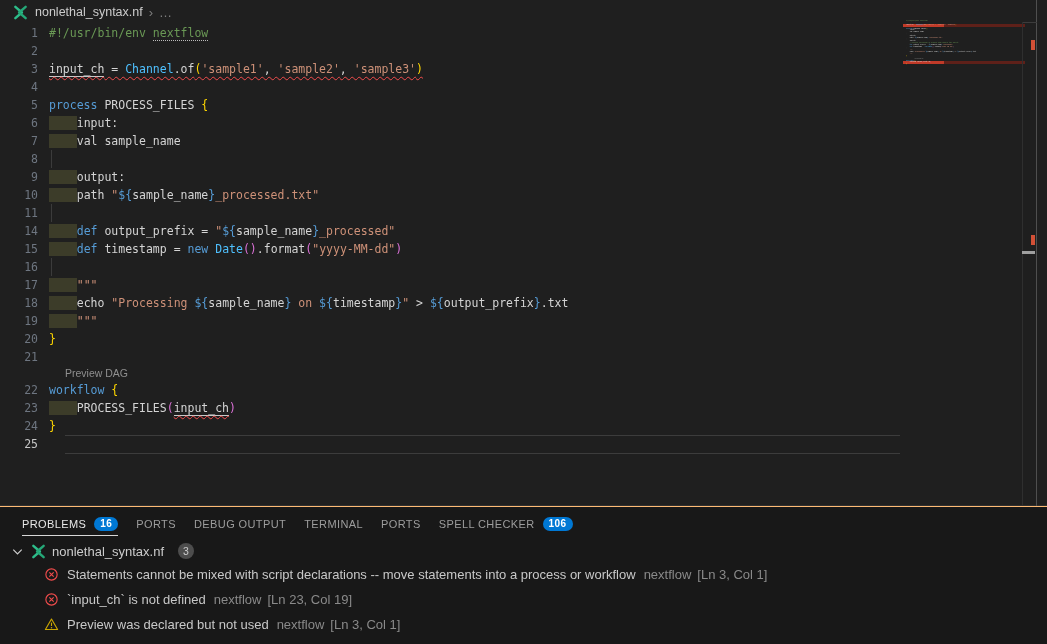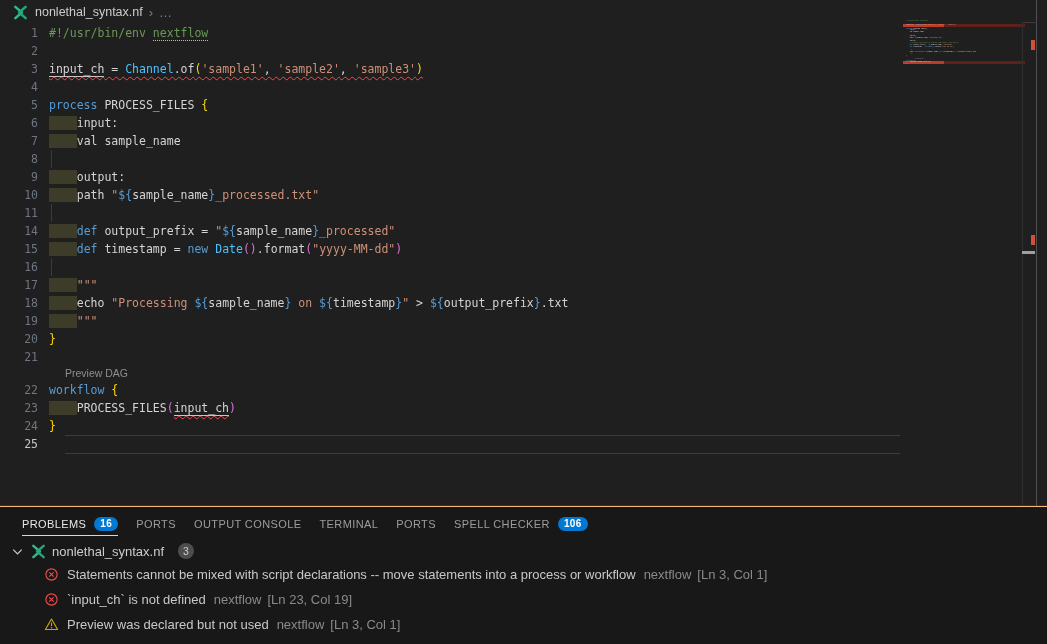--- a/index.html
+++ b/index.html
@@ -293,21 +293,21 @@
   <div class="panel">
     <div class="panel-tabs">
       <div class="tab active">
         <span>PROBLEMS</span>
         <span class="badge">16</span>
       </div>
       <div class="tab">
         <span>PORTS</span>
       </div>
       <div class="tab">
-        <span>OUTPUT CONSOLE</span>
+        <span>DEBUG OUTPUT</span>
       </div>
       <div class="tab">
         <span>TERMINAL</span>
       </div>
       <div class="tab">
         <span>PORTS</span>
       </div>
       <div class="tab">
         <span>SPELL CHECKER</span>
         <span class="badge">106</span>

